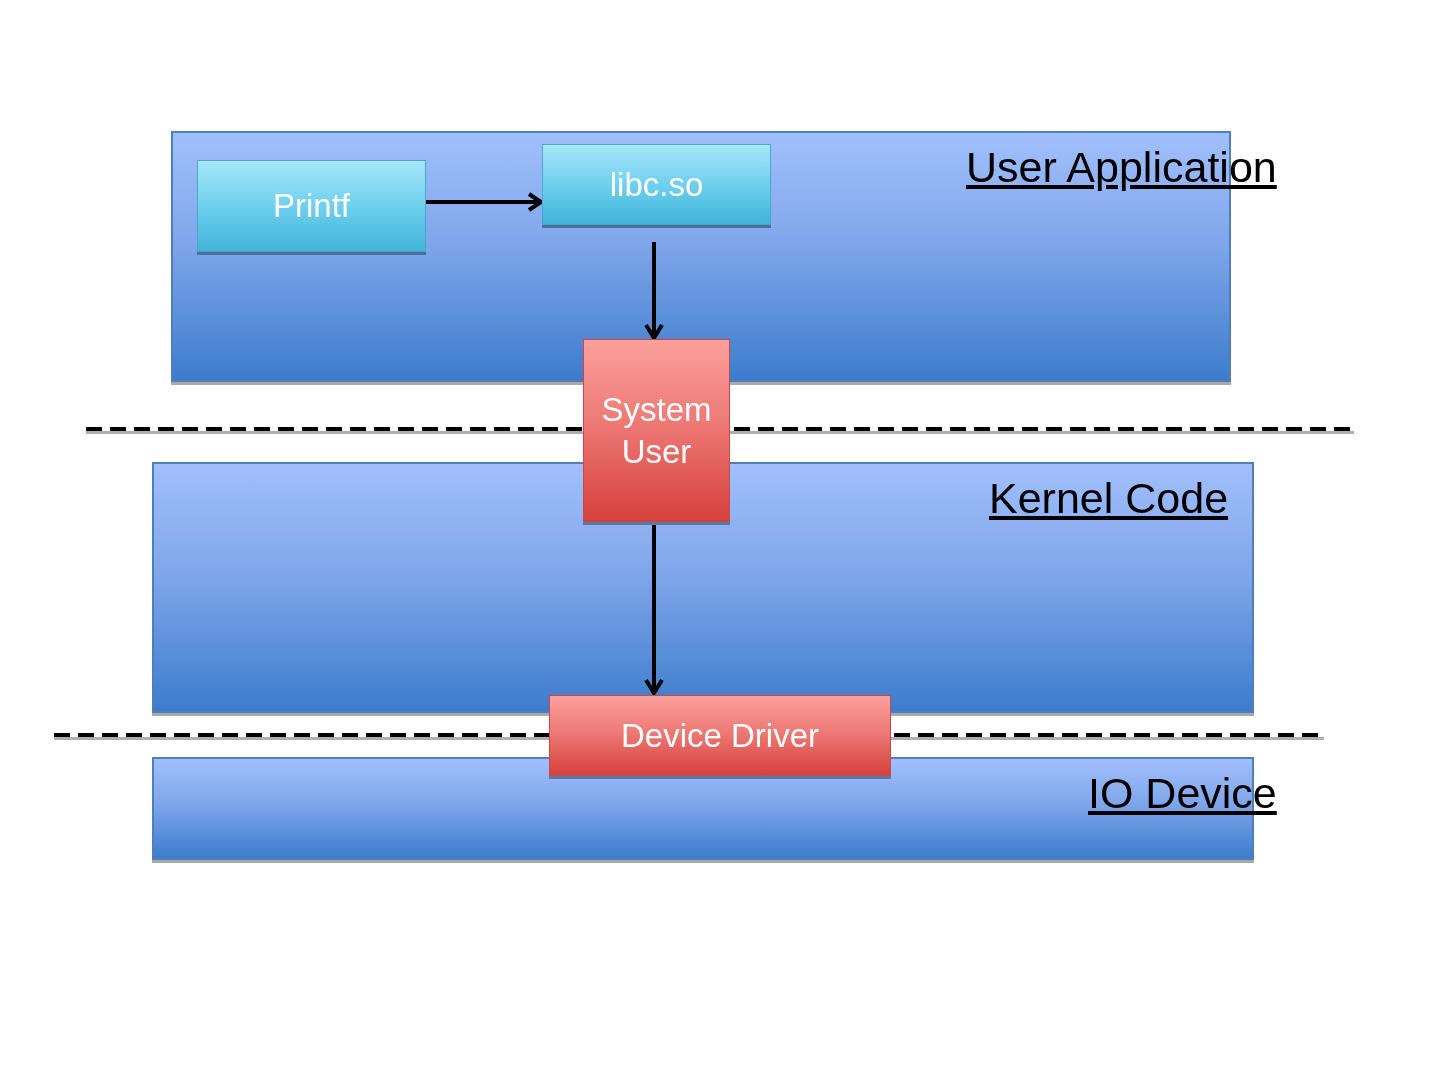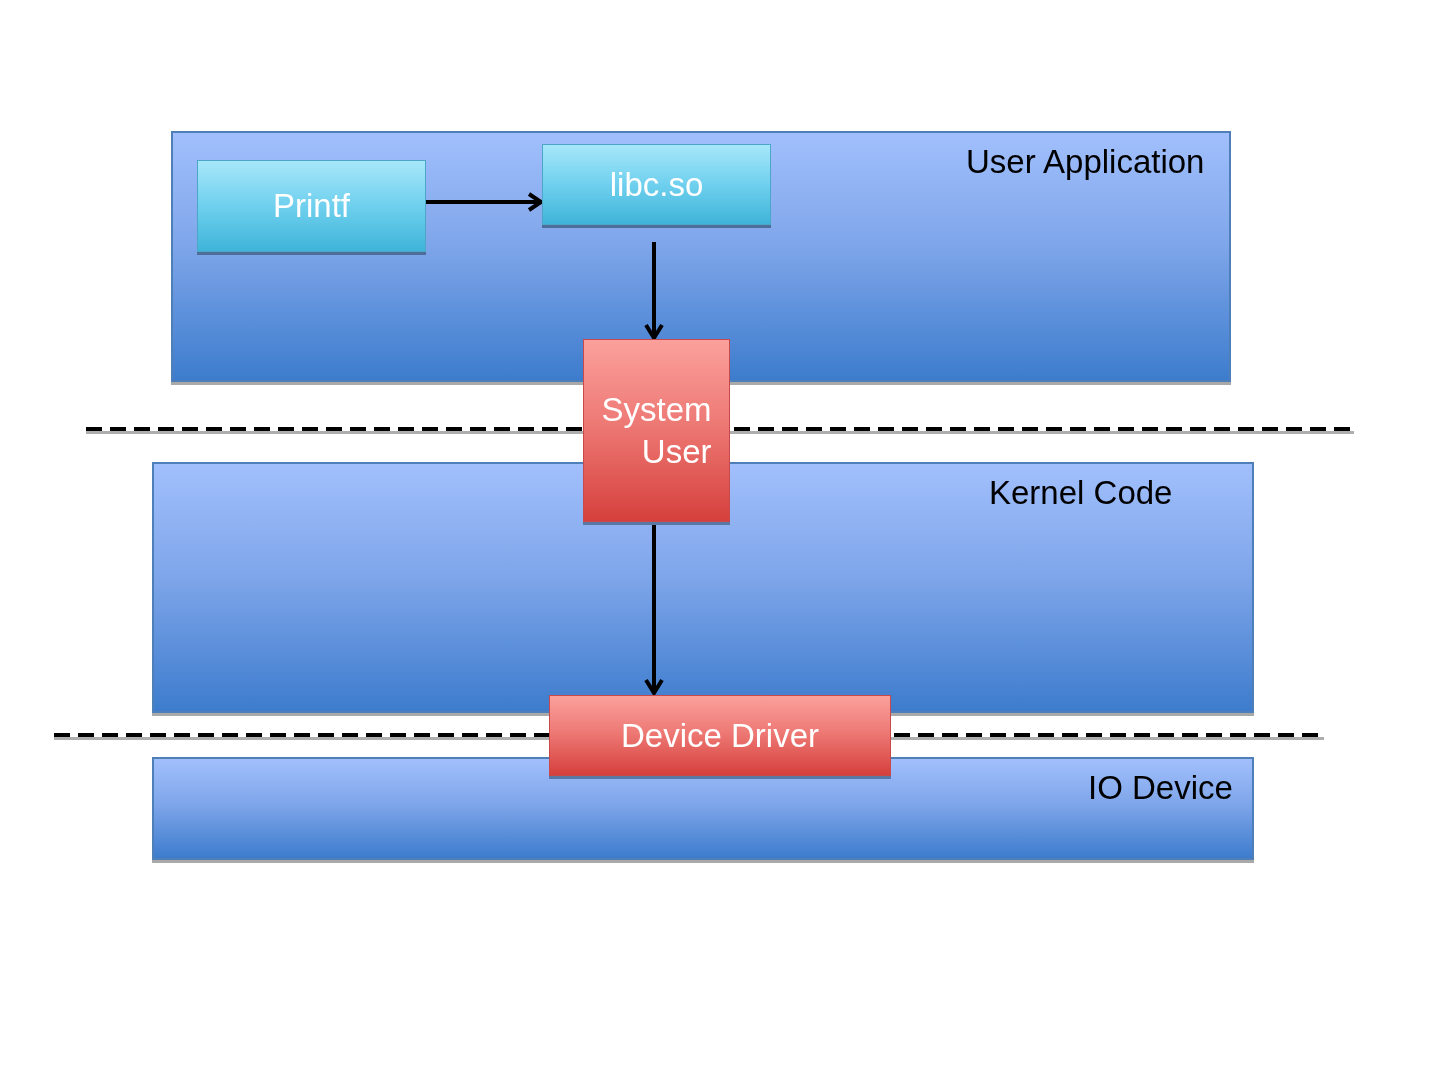--- a/index.html
+++ b/index.html
@@ -9,38 +9,38 @@
       font-family: "Liberation Sans", "DejaVu Sans", sans-serif;
     }
     .layer {
       position: absolute;
       background: linear-gradient(to bottom, #a1bffc 0%, #7fa6ea 45%, #3d7ccd 100%);
       border: 2px solid #4f7fb8;
       box-shadow: 0 3px 0 #a9a9a9;
       box-sizing: border-box;
     }
     .layer-label {
-      position: absolute; color: #000; font-size: 33px; white-space: nowrap;
+      position: absolute; color: #000; font-size: 43px; white-space: nowrap; text-decoration: underline;
     }
     .cyan-box {
       position: absolute;
       background: linear-gradient(to bottom, #a7e7fa 0%, #6fd0ee 50%, #3fb4d9 100%);
       border: 1px solid #4ba6c8;
       box-shadow: 0 3px 0 #4d6e98;
       box-sizing: border-box;
       color: #ffffff; font-size: 33px;
       display: flex; align-items: center; justify-content: center;
     }
     .red-box {
       position: absolute;
       background: linear-gradient(to bottom, #fba09c 0%, #ee7a76 45%, #d6403c 100%);
       border: 1px solid #c9484a;
       box-shadow: 0 3px 0 #5b78a4;
       box-sizing: border-box;
-      color: #ffffff; font-size: 33px; text-align: right;
+      color: #ffffff; font-size: 33px; text-align: center;
       display: flex; align-items: center; justify-content: center;
       line-height: 42px;
     }
     .dash-line {
       position: absolute; height: 4px;
       background: repeating-linear-gradient(to right, #000 0 16px, transparent 16px 24px);
       box-shadow: 0 3px 0 -0px rgba(140,140,140,0.7);
     }
     svg.arrows { position: absolute; left: 0; top: 0; }
   </style>

